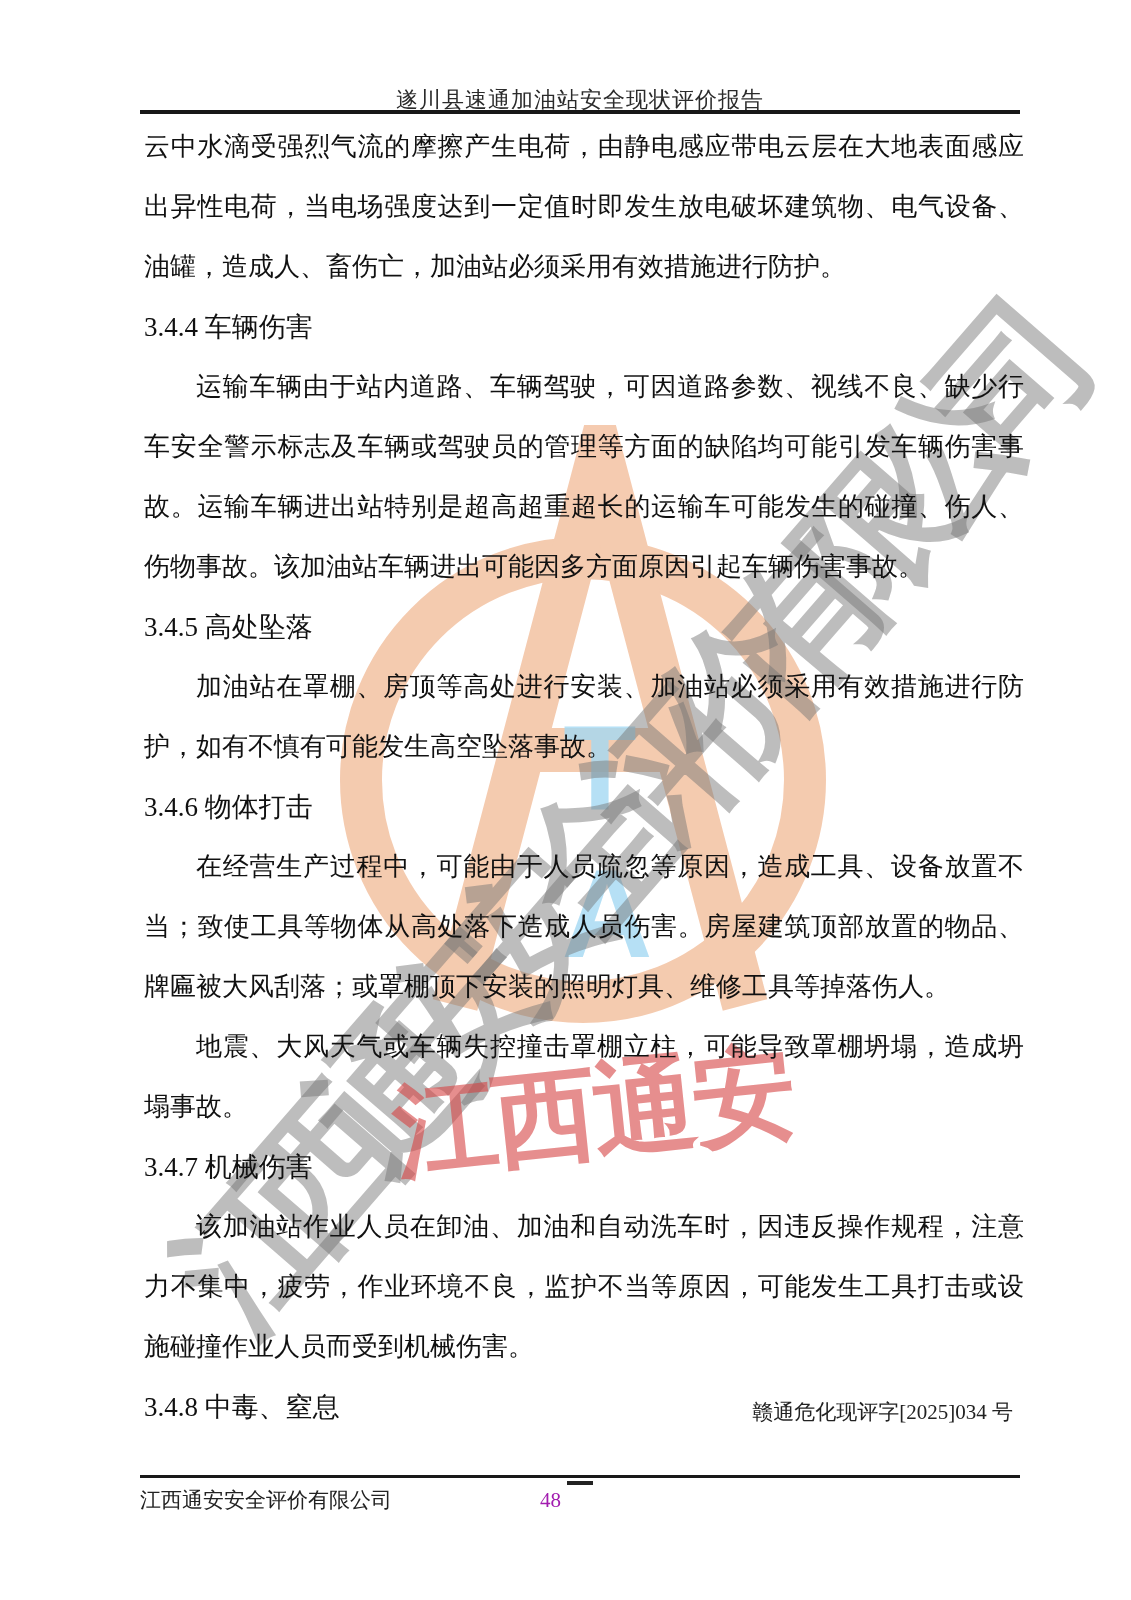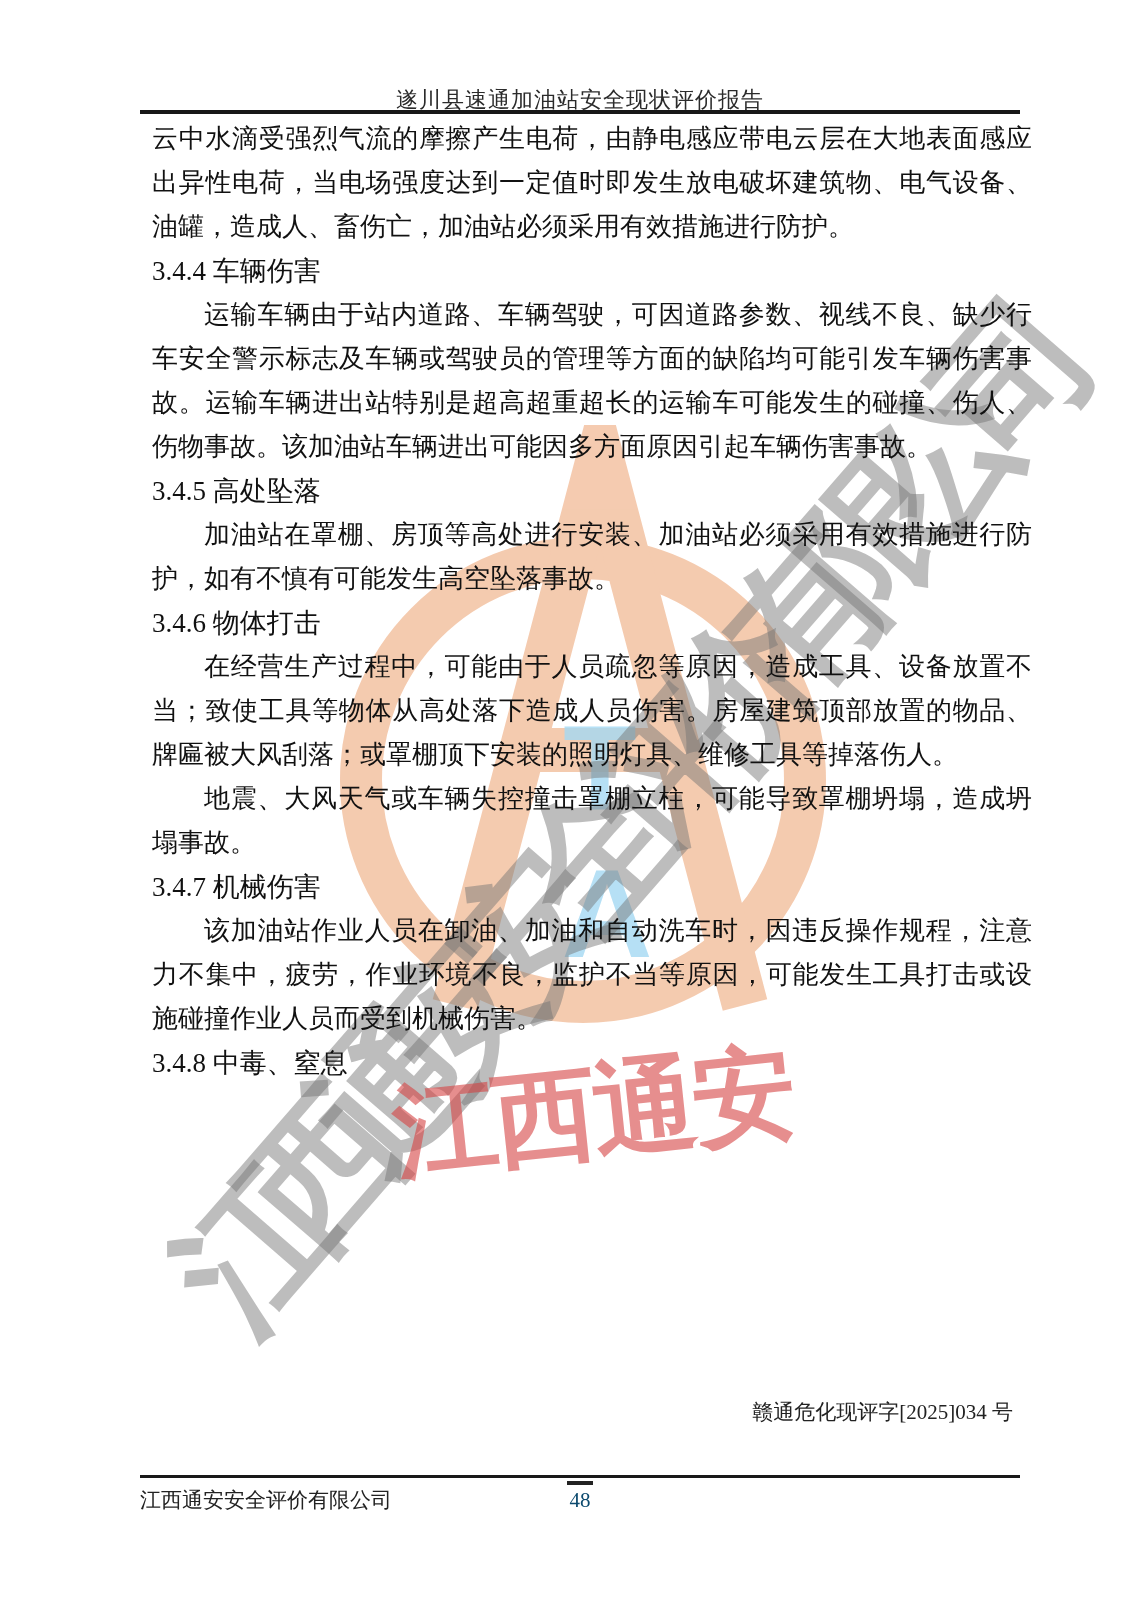--- a/index.html
+++ b/index.html
@@ -63,24 +63,24 @@
     color: rgba(214, 66, 66, 0.60);
     transform: rotate(-6deg);
     white-space: nowrap;
     z-index: 3;
     font-family: "Liberation Serif", serif;
   }
 
   
   .doc-body {
     position: absolute;
-    left: 152px; top: 117px; width: 880px;
+    left: 144px; top: 117px; width: 880px;
     z-index: 5;
     font-size: 26px;
-    line-height: 44px;
+    line-height: 60px;
     text-align: justify;
     text-justify: inter-ideograph;
   }
   .doc-body .paragraph { text-indent: 0; }
   .doc-body .paragraph.indent { text-indent: 2em; }
   .doc-body .heading {
     font-weight: normal;
     font-size: 27px;
     text-indent: 0;
   }
@@ -101,23 +101,23 @@
   .doc-footer-company {
     position: absolute;
     left: 140px; top: 1486px;
     font-size: 21px;
     color: #222;
     z-index: 6;
   }
   .page-number {
     position: absolute;
     left: 540px; top: 1488px; width: 80px;
-    text-align: center;
+    text-align: left;
     font-size: 21px;
-    color: #0c4a6e;
+    color: #a21caf;
     z-index: 6;
   }
   .doc-footer-docnum {
     position: absolute;
     right: 118px; top: 1398px;
     font-size: 21px;
     color: #222;
     z-index: 6;
   }
 </style>

